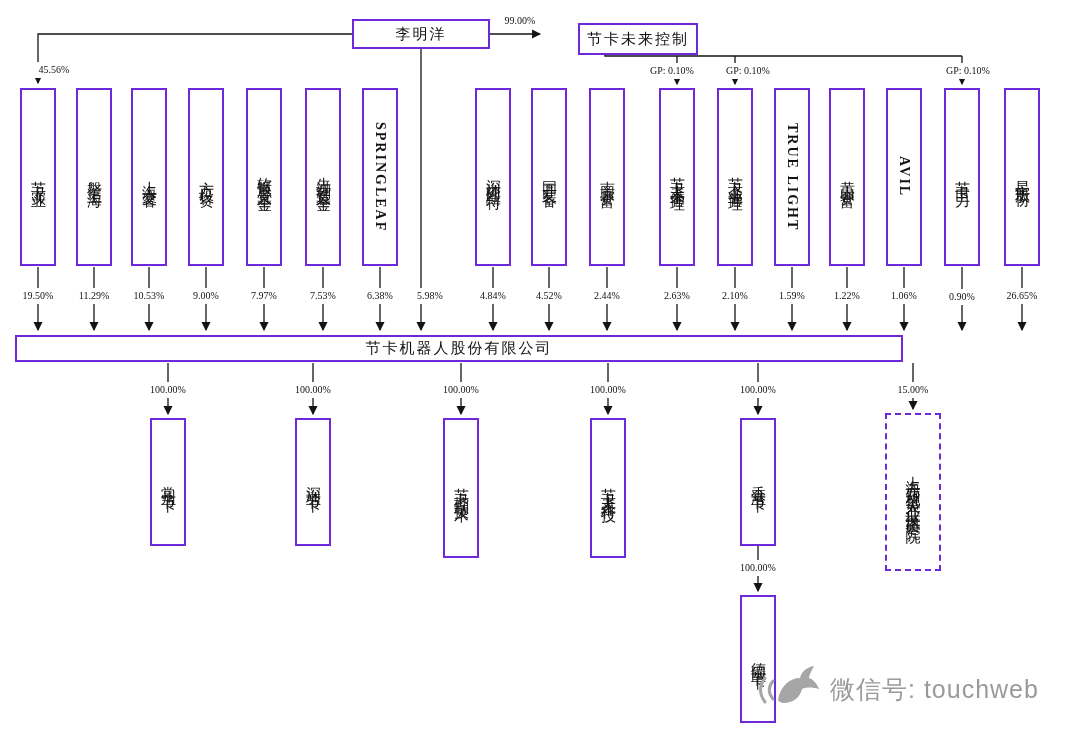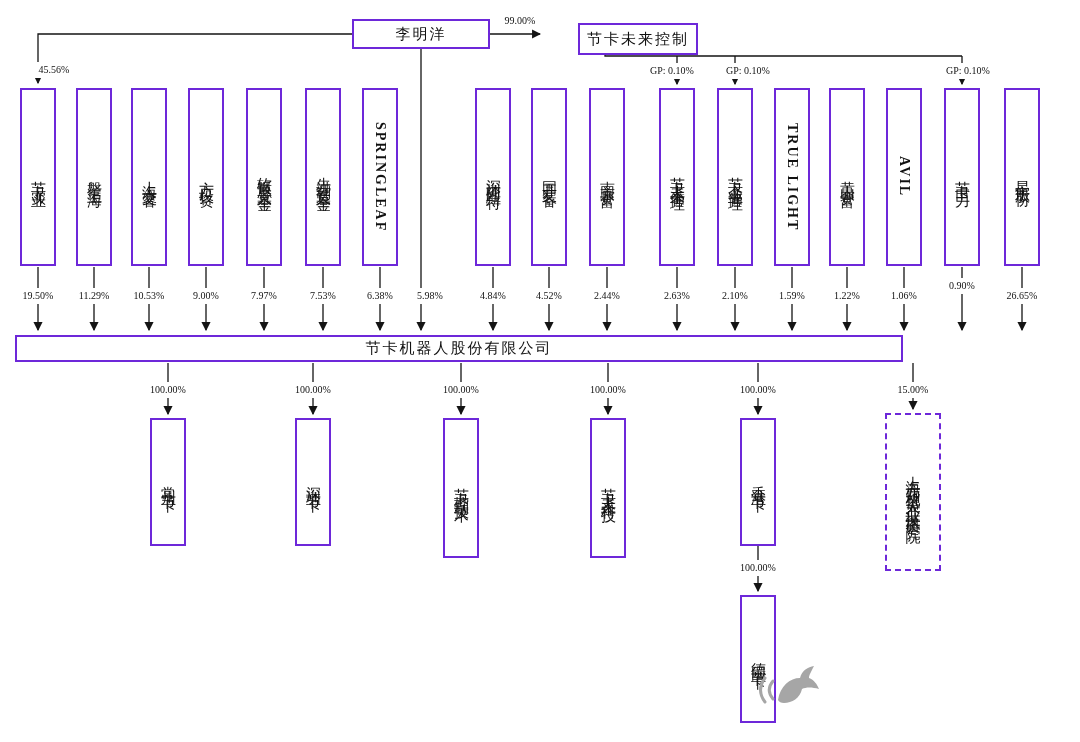--- a/index.html
+++ b/index.html
@@ -118,21 +118,21 @@
   <div class="pct" style="left:350px;top:288px">6.38%</div>
   <div class="pct" style="left:403px;top:288px;width:54px">5.98%</div>
   <div class="pct" style="left:463px;top:288px">4.84%</div>
   <div class="pct" style="left:519px;top:288px">4.52%</div>
   <div class="pct" style="left:577px;top:288px">2.44%</div>
   <div class="pct" style="left:647px;top:288px">2.63%</div>
   <div class="pct" style="left:705px;top:288px">2.10%</div>
   <div class="pct" style="left:762px;top:288px">1.59%</div>
   <div class="pct" style="left:817px;top:288px">1.22%</div>
   <div class="pct" style="left:874px;top:288px">1.06%</div>
-  <div class="pct" style="left:932px;top:278px">0.90%</div>
+  <div class="pct" style="left:932px;top:289px">0.90%</div>
   <div class="pct" style="left:992px;top:288px">26.65%</div>
 
   <div class="hbox" style="left:15px;top:335px;width:888px;height:27px">节卡机器人股份有限公司</div>
 
   <div class="pct" style="left:138px;top:382px">100.00%</div>
   <div class="pct" style="left:283px;top:382px">100.00%</div>
   <div class="pct" style="left:431px;top:382px">100.00%</div>
   <div class="pct" style="left:578px;top:382px">100.00%</div>
   <div class="pct" style="left:728px;top:382px">100.00%</div>
   <div class="pct" style="left:883px;top:382px">15.00%</div>
@@ -148,15 +148,16 @@
   <div class="vbox" style="left:740px;top:595px;height:128px">德国节卡</div>
 
   <div class="watermark">
     <svg width="66" height="54" viewBox="0 0 66 54">
       <g fill="none" stroke="#a6a6a6" stroke-width="3" stroke-linecap="round">
         <path d="M9 16 C3 24 3 32 9 40"></path>
         <path d="M17 19 C12 25 12 31 17 37"></path>
       </g>
       <path d="M22 38 C24 24 34 16 44 16 C46 8 52 5 58 4 C55 10 53 13 53 16 C58 18 61 22 63 27 C56 25 50 25 46 27 C44 36 36 41 28 41 C25 41 23 40 22 38 Z" fill="#a6a6a6"></path>
     </svg>
+    <span class="wm-text">微信号: touchweb</span>
   </div>
 
 </div>
 
 </body></html>

